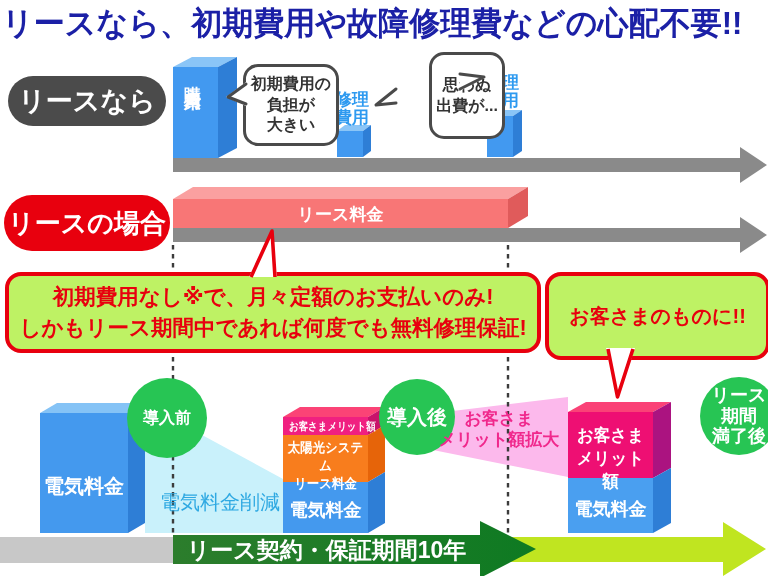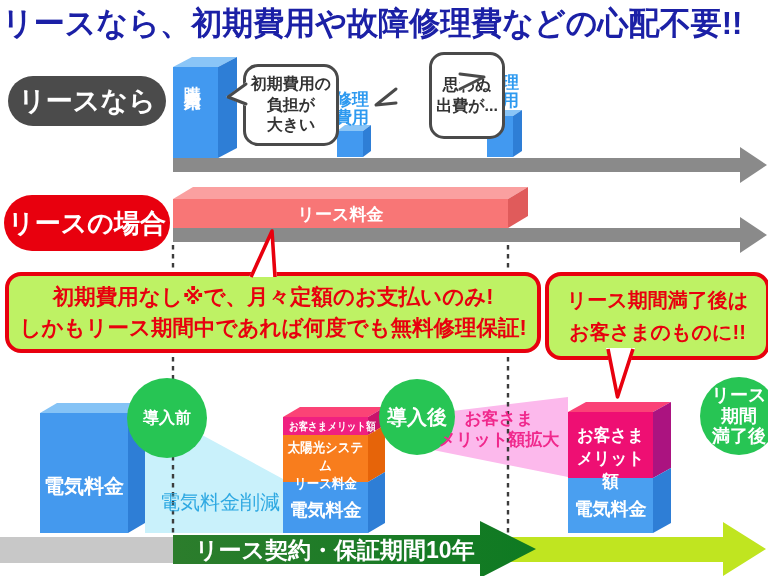--- a/index.html
+++ b/index.html
@@ -60,21 +60,21 @@
 
   .bar-label{color:#fff;font-weight:bold;text-align:center;z-index:2;}
   .lbl-elec-left{left:40px;top:473px;width:88px;font-size:20px;}
   .lbl-merit-strip{left:283px;top:419px;width:85px;font-size:11px;transform:scaleX(0.86);white-space:nowrap;}
   .lbl-solar{left:283px;top:439px;width:85px;font-size:13.5px;line-height:1.35;transform:scaleX(0.92);}
   .lbl-elec-mid{left:283px;top:498px;width:85px;font-size:18px;}
   .lbl-merit-end{left:568px;top:425px;width:85px;font-size:17px;line-height:1.35;transform:scaleX(0.97);}
   .lbl-elec-end{left:568px;top:497px;width:85px;font-size:18px;}
   .savings-label{left:150px;top:489px;width:140px;text-align:center;color:#2fa9e2;font-weight:normal;font-size:20px;z-index:2;}
   .expand-label{left:428px;top:408px;width:142px;text-align:center;color:#f0288c;font-weight:bold;font-size:17px;line-height:1.25;z-index:2;}
-  .timeline-label{left:173px;top:536px;width:307px;text-align:left;color:#fff;font-weight:bold;font-size:23px;line-height:28px;z-index:2;padding-left:22px;}
+  .timeline-label{left:173px;top:536px;width:307px;text-align:center;color:#fff;font-weight:bold;font-size:23px;line-height:28px;z-index:2;}
 </style>
 </head>
 <body>
 
 <div id="canvas">
 
   <svg id="base-svg" class="svg-layer" viewBox="0 0 768 576">
     <defs>
       <linearGradient id="gg" x1="0" y1="0" x2="1" y2="0">
         <stop offset="0" stop-color="#2c7d2c"></stop>
@@ -176,21 +176,20 @@
   </div>
 
   <div class="abs lease-bar-label">リース料金</div>
 
   <div class="abs callout callout-main">
     <div>初期費用なし※で、月々定額のお支払いのみ!</div>
     <div>しかもリース期間中であれば何度でも無料修理保証!</div>
   </div>
 
   <div class="abs callout callout-end">
-    <div>リース期間満了後は</div>
     <div>お客さまのものに!!</div>
   </div>
 
   <div class="abs circle circle-before">導入前</div>
   <div class="abs circle circle-after">導入後</div>
   <div class="abs circle circle-end">
     <div>
       <div>リース</div>
       <div>期間</div>
       <div>満了後</div>

